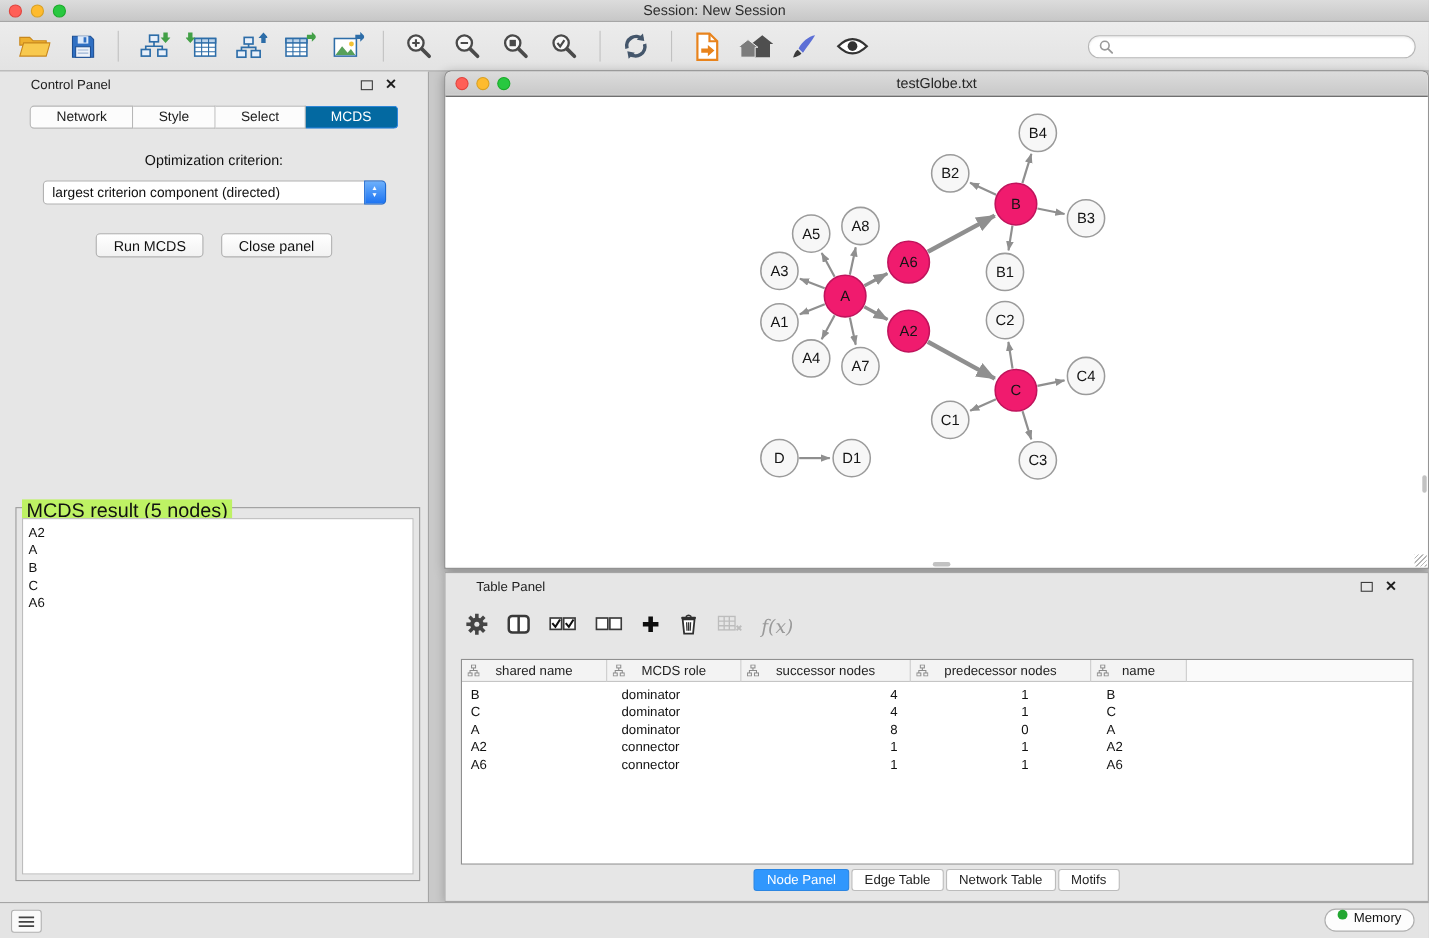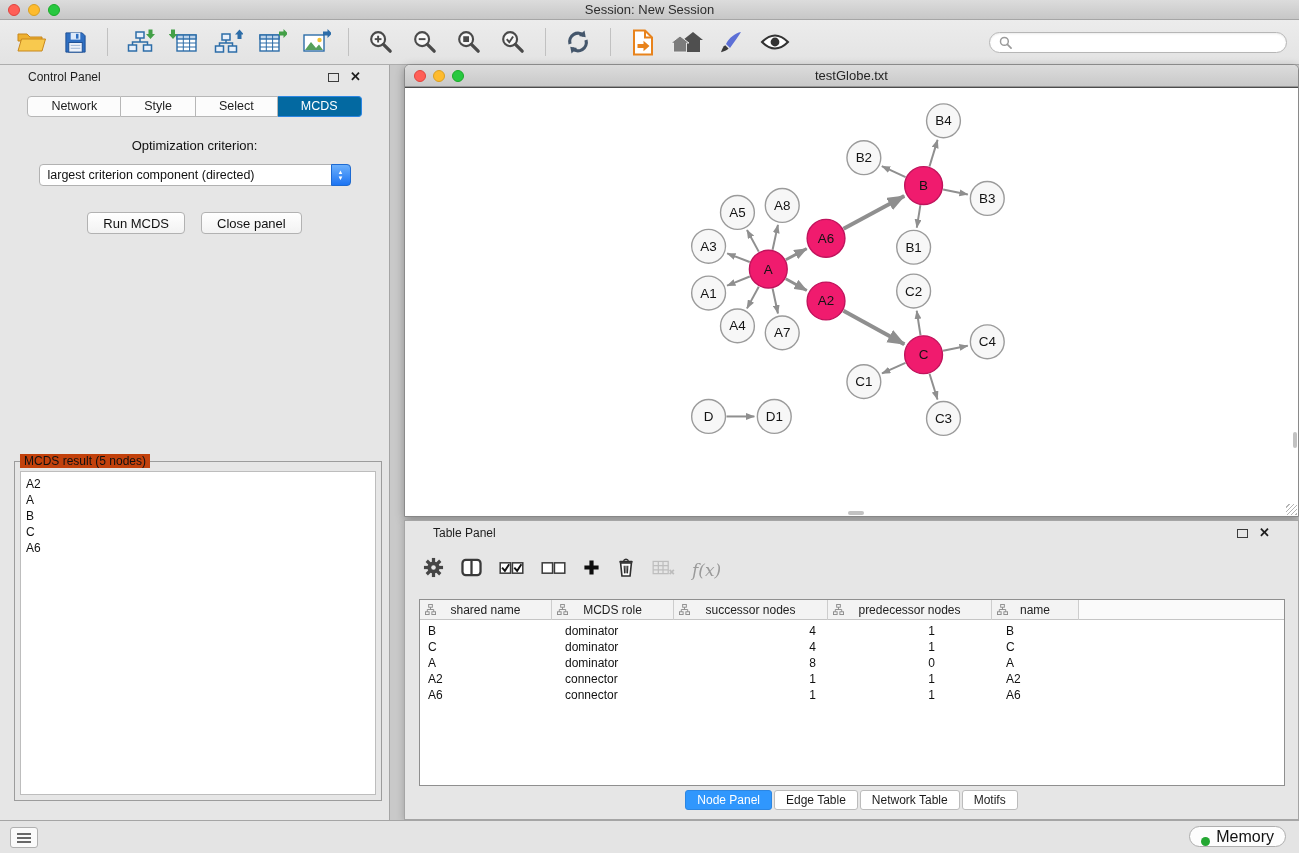--- a/index.html
+++ b/index.html
@@ -34,21 +34,21 @@
   .ctab{font-size:12.5px;height:21px;line-height:19px;padding:0 23px;background:#fcfcfc;border:1px solid #b7b7b7;border-left:none;color:#1d1d1d}
   .ctab:first-child{border-left:1px solid #b7b7b7;border-radius:4px 0 0 4px}
   .ctab:last-child{border-radius:0 4px 4px 0}
   .ctab.active{background:#0369a1;border-color:#2c86e2;color:#fff}
   .opt-label{text-align:center;margin-top:21px;font-size:13px;color:#111}
   .dropdown{margin:11px auto 0;width:312px;height:22px;background:#fff;border:1px solid #b2b2b2;border-radius:4px;display:flex;align-items:center;position:relative;font-size:12.5px;padding-left:8px;color:#111}
   .dd-cap{position:absolute;right:-1px;top:-1px;width:20px;height:22px;background:linear-gradient(#6cb0fc,#1d74f2);border:1px solid #1d6ad2;border-radius:0 4px 4px 0;display:flex;flex-direction:column;align-items:center;justify-content:center;color:#fff;font-size:6px;line-height:5px;gap:1px}
   .btnrow{display:flex;justify-content:center;gap:16px;margin-top:26px}
   .pbtn{height:22px;padding:0 15px;background:linear-gradient(#ffffff,#f2f2f2);border:1px solid #b2b2b2;border-radius:4px;font-size:13px;display:flex;align-items:center;color:#111}
   .groupbox{position:absolute;left:14px;top:396px;width:368px;height:340px;border:1px solid #9c9c9c}
-  .groupbox .legend{position:absolute;top:-8px;left:5px;background:#c2410c;padding:0 4px;font-size:12px;color:#111}
+  .groupbox .legend{position:absolute;top:-8px;left:5px;background:#bef264;padding:0 4px;font-size:18px;color:#111}
   .groupbox .inner{position:absolute;left:5px;top:9px;right:5px;bottom:5px;background:#fff;border:1px solid #bdbdbd;padding:4px 5px;overflow:auto}
   .result-item{font-size:12px;line-height:16px;color:#111}
 
   
   .network-window{position:absolute;left:404px;top:64px;width:895px;height:453px;background:#fff;border:1px solid #8a8a8a;border-radius:6px 6px 0 0;box-shadow:0 3px 10px rgba(0,0,0,.3)}
   .nw-titlebar{height:22px;background:linear-gradient(#dcdcdc,#c9c9c9);border-bottom:1px solid #969696;border-radius:5px 5px 0 0;position:relative;display:flex;align-items:center;justify-content:center;font-size:13px;color:#252525}
   .nw-traffic{position:absolute;left:9px;top:5px;display:flex;gap:7px}
   .nw-canvas{position:absolute;left:0;top:22px;right:0;bottom:0;background:#fff;border-top:1px solid #4c4c4c;overflow:hidden}
   svg.graph{width:100%;height:100%;display:block}
   .nw-scroll-v{position:absolute;right:1px;top:344px;width:4px;height:16px;background:#c2c2c2;border-radius:2px}
@@ -73,21 +73,21 @@
   .td.c3{text-align:right;padding-right:57px}
   .td.c4{padding-left:14px}
   .tbody{padding-top:3px}
   .btabs{position:absolute;left:0;right:0;bottom:9px;display:flex;justify-content:center;gap:2px}
   .btab{font-size:12px;height:20px;line-height:18px;padding:0 11px;background:#fff;border:1px solid #bcbcbc;border-radius:3px;color:#1d1d1d}
   .btab.active{background:#3097fd;border-color:#2c86e2;color:#fff}
 
   
   .statusbar{position:absolute;left:0;top:820px;width:1299px;height:33px;background:#e4e4e4;border-top:1px solid #a5a5a5}
   .list-btn{position:absolute;left:10px;top:6px;width:28px;height:21px;border:1px solid #b0b0b0;border-radius:3px;background:#fafafa;display:flex;align-items:center;justify-content:center}
-  .memory-btn{position:absolute;right:13px;top:5px;height:21px;padding:0 11px;border:1px solid #aeaeae;border-radius:11px;background:#fdfdfd;display:flex;align-items:flex-end;gap:6px;font-size:16px;color:#111}
+  .memory-btn{position:absolute;right:13px;top:5px;height:21px;padding:0 11px;border:1px solid #aeaeae;border-radius:11px;background:#fdfdfd;display:flex;align-items:flex-start;gap:6px;font-size:12px;color:#111}
   .memdot{width:9px;height:9px;border-radius:50%;background:#23a732;display:inline-block}
 </style>
 </head>
 <body>
 
 <div class="titlebar">
   <div class="traffic">
     <span class="tl red"></span>
     <span class="tl yellow"></span>
     <span class="tl green"></span>

